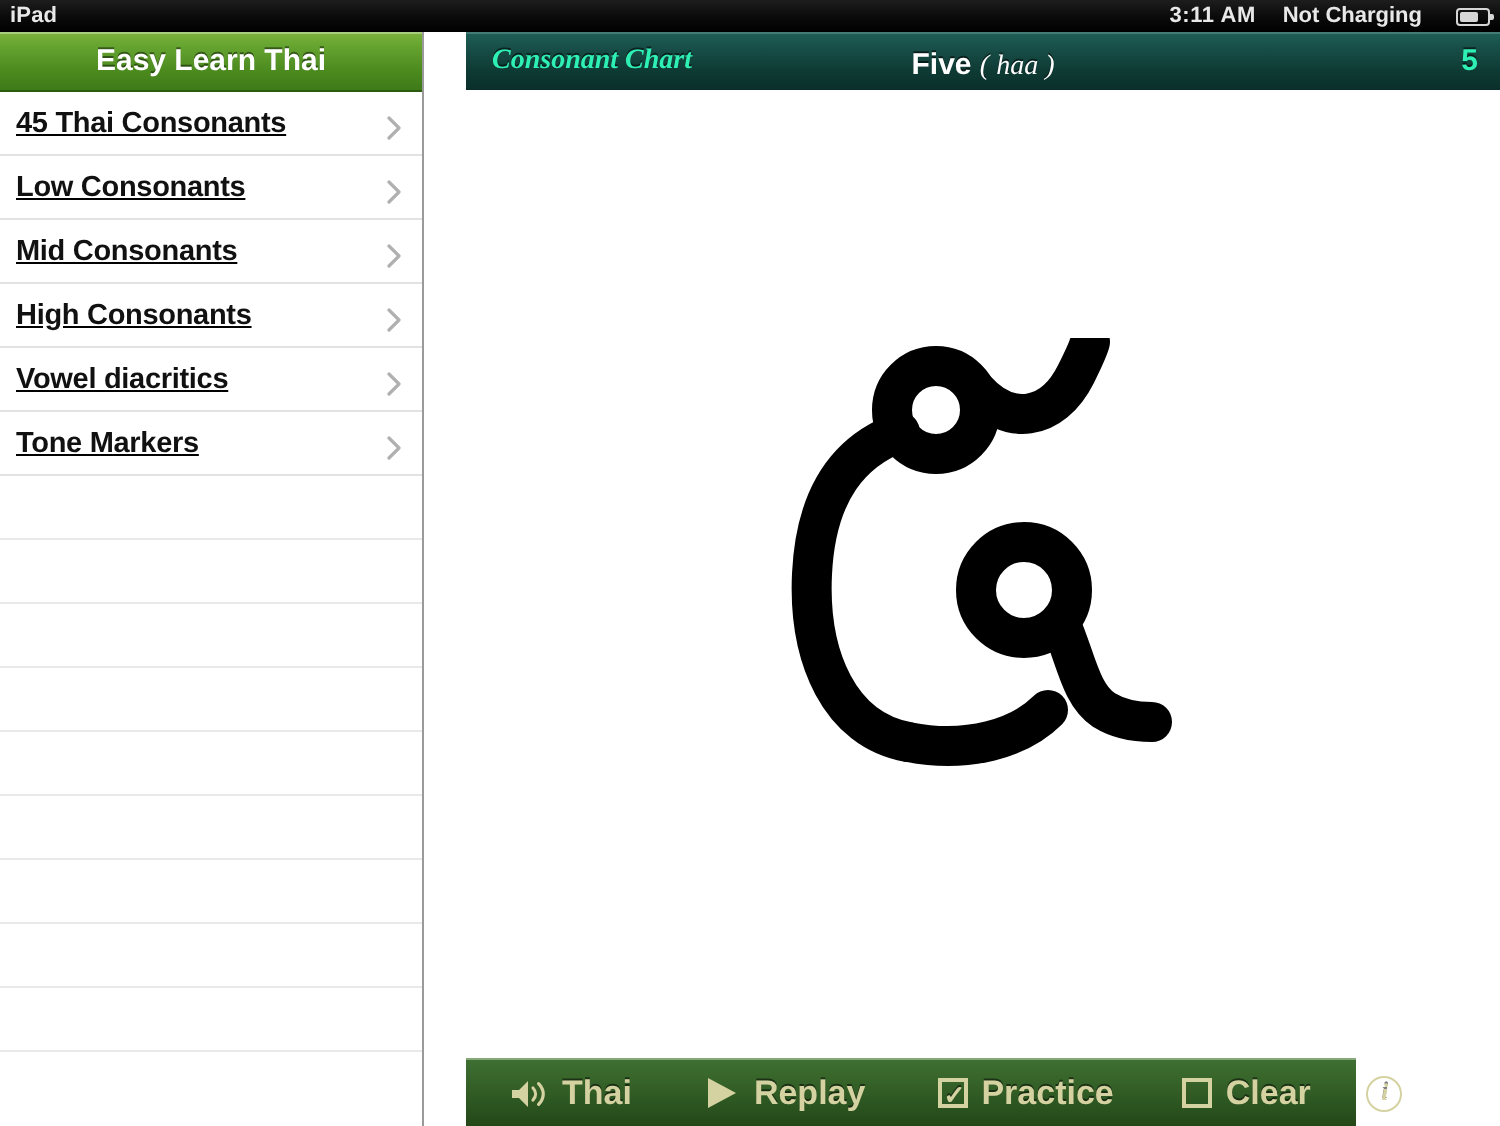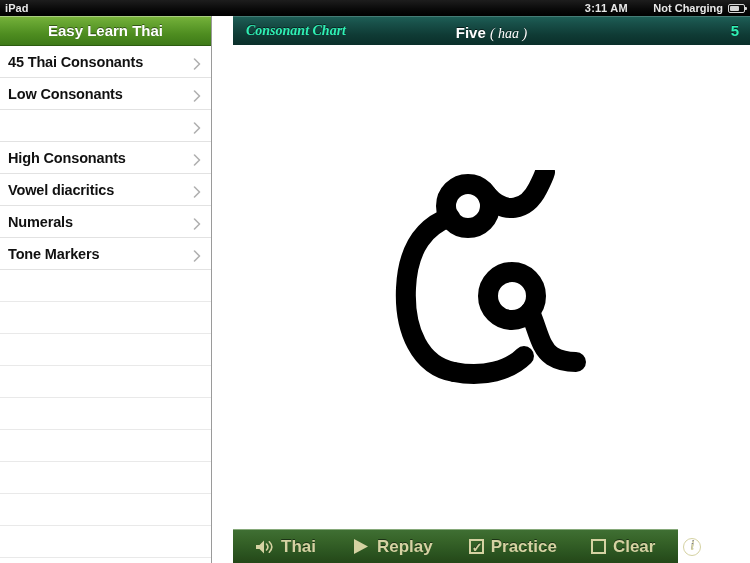--- a/index.html
+++ b/index.html
@@ -40,21 +40,21 @@
     width: 612px;
     text-align: right;
     letter-spacing: 0.3px;
     margin-left: 16px;
   }
   .sb-right {
     position: absolute;
     right: 5px; top: 0;
     display: flex;
     align-items: center;
-    gap: 5px;
+    gap: 17px;
     height: 16px;
   }
   .battery {
     position: relative;
     width: 17px; height: 9px;
     border: 1px solid #d6d6d6;
     border-radius: 2px;
     box-sizing: border-box;
     padding: 1px;
   }
@@ -92,20 +92,21 @@
     box-shadow: inset 0 1px 0 rgba(255,255,255,0.35);
     color: #ffffff;
     font-size: 15px;
     font-weight: bold;
     text-align: center;
     line-height: 29px;
     text-shadow: 0 -1px 0 rgba(0,0,0,0.45);
   }
   .sidebar-list {
     position: relative;
+    text-decoration: underline;
   }
   .srow {
     position: relative;
     height: 32px;
     border-bottom: 1px solid #e2e2e2;
     box-sizing: border-box;
     background: #fff;
     display: flex;
     align-items: center;
   }
@@ -280,20 +281,21 @@
       <div class="srow">
         <span class="label">Low Consonants</span>
         <span class="chev">
           <svg width="8" height="12" viewBox="0 0 8 12">
               <path d="M1.5 1 L6.5 6 L1.5 11" fill="none" stroke="#b0b0b0" stroke-width="1.6" stroke-linecap="round" stroke-linejoin="round"></path>
             </svg>
         </span>
       </div>
 
       <div class="srow">
+        <span class="label">Mid Consonants</span>
         <span class="chev">
           <svg width="8" height="12" viewBox="0 0 8 12">
               <path d="M1.5 1 L6.5 6 L1.5 11" fill="none" stroke="#b0b0b0" stroke-width="1.6" stroke-linecap="round" stroke-linejoin="round"></path>
             </svg>
         </span>
       </div>
 
       <div class="srow">
         <span class="label">High Consonants</span>
         <span class="chev">
@@ -305,28 +307,20 @@
 
       <div class="srow">
         <span class="label">Vowel diacritics</span>
         <span class="chev">
           <svg width="8" height="12" viewBox="0 0 8 12">
               <path d="M1.5 1 L6.5 6 L1.5 11" fill="none" stroke="#b0b0b0" stroke-width="1.6" stroke-linecap="round" stroke-linejoin="round"></path>
             </svg>
         </span>
       </div>
 
-      <div class="srow">
-        <span class="label">Numerals</span>
-        <span class="chev">
-          <svg width="8" height="12" viewBox="0 0 8 12">
-              <path d="M1.5 1 L6.5 6 L1.5 11" fill="none" stroke="#b0b0b0" stroke-width="1.6" stroke-linecap="round" stroke-linejoin="round"></path>
-            </svg>
-        </span>
-      </div>
 
       <div class="srow">
         <span class="label">Tone Markers</span>
         <span class="chev">
           <svg width="8" height="12" viewBox="0 0 8 12">
               <path d="M1.5 1 L6.5 6 L1.5 11" fill="none" stroke="#b0b0b0" stroke-width="1.6" stroke-linecap="round" stroke-linejoin="round"></path>
             </svg>
         </span>
       </div>
 

